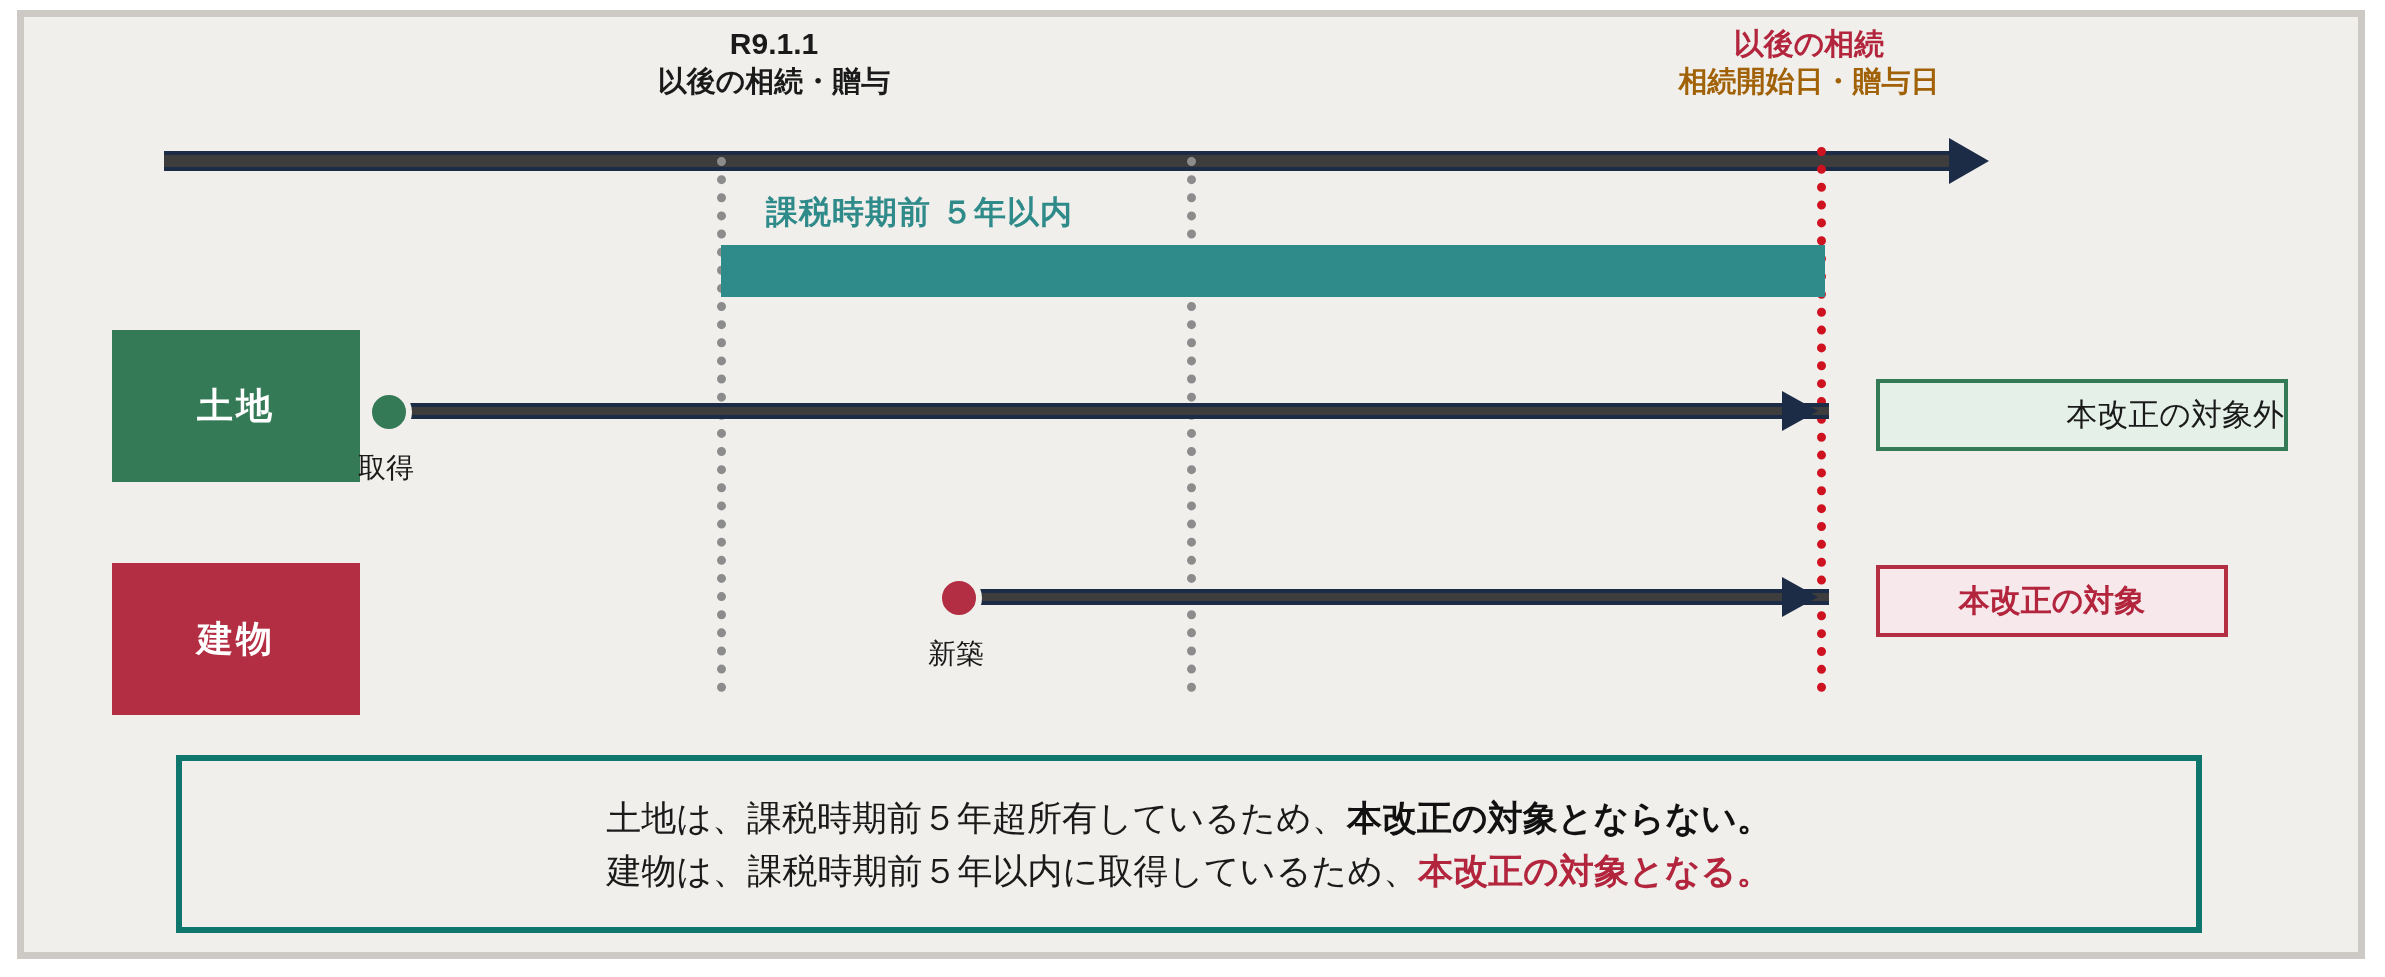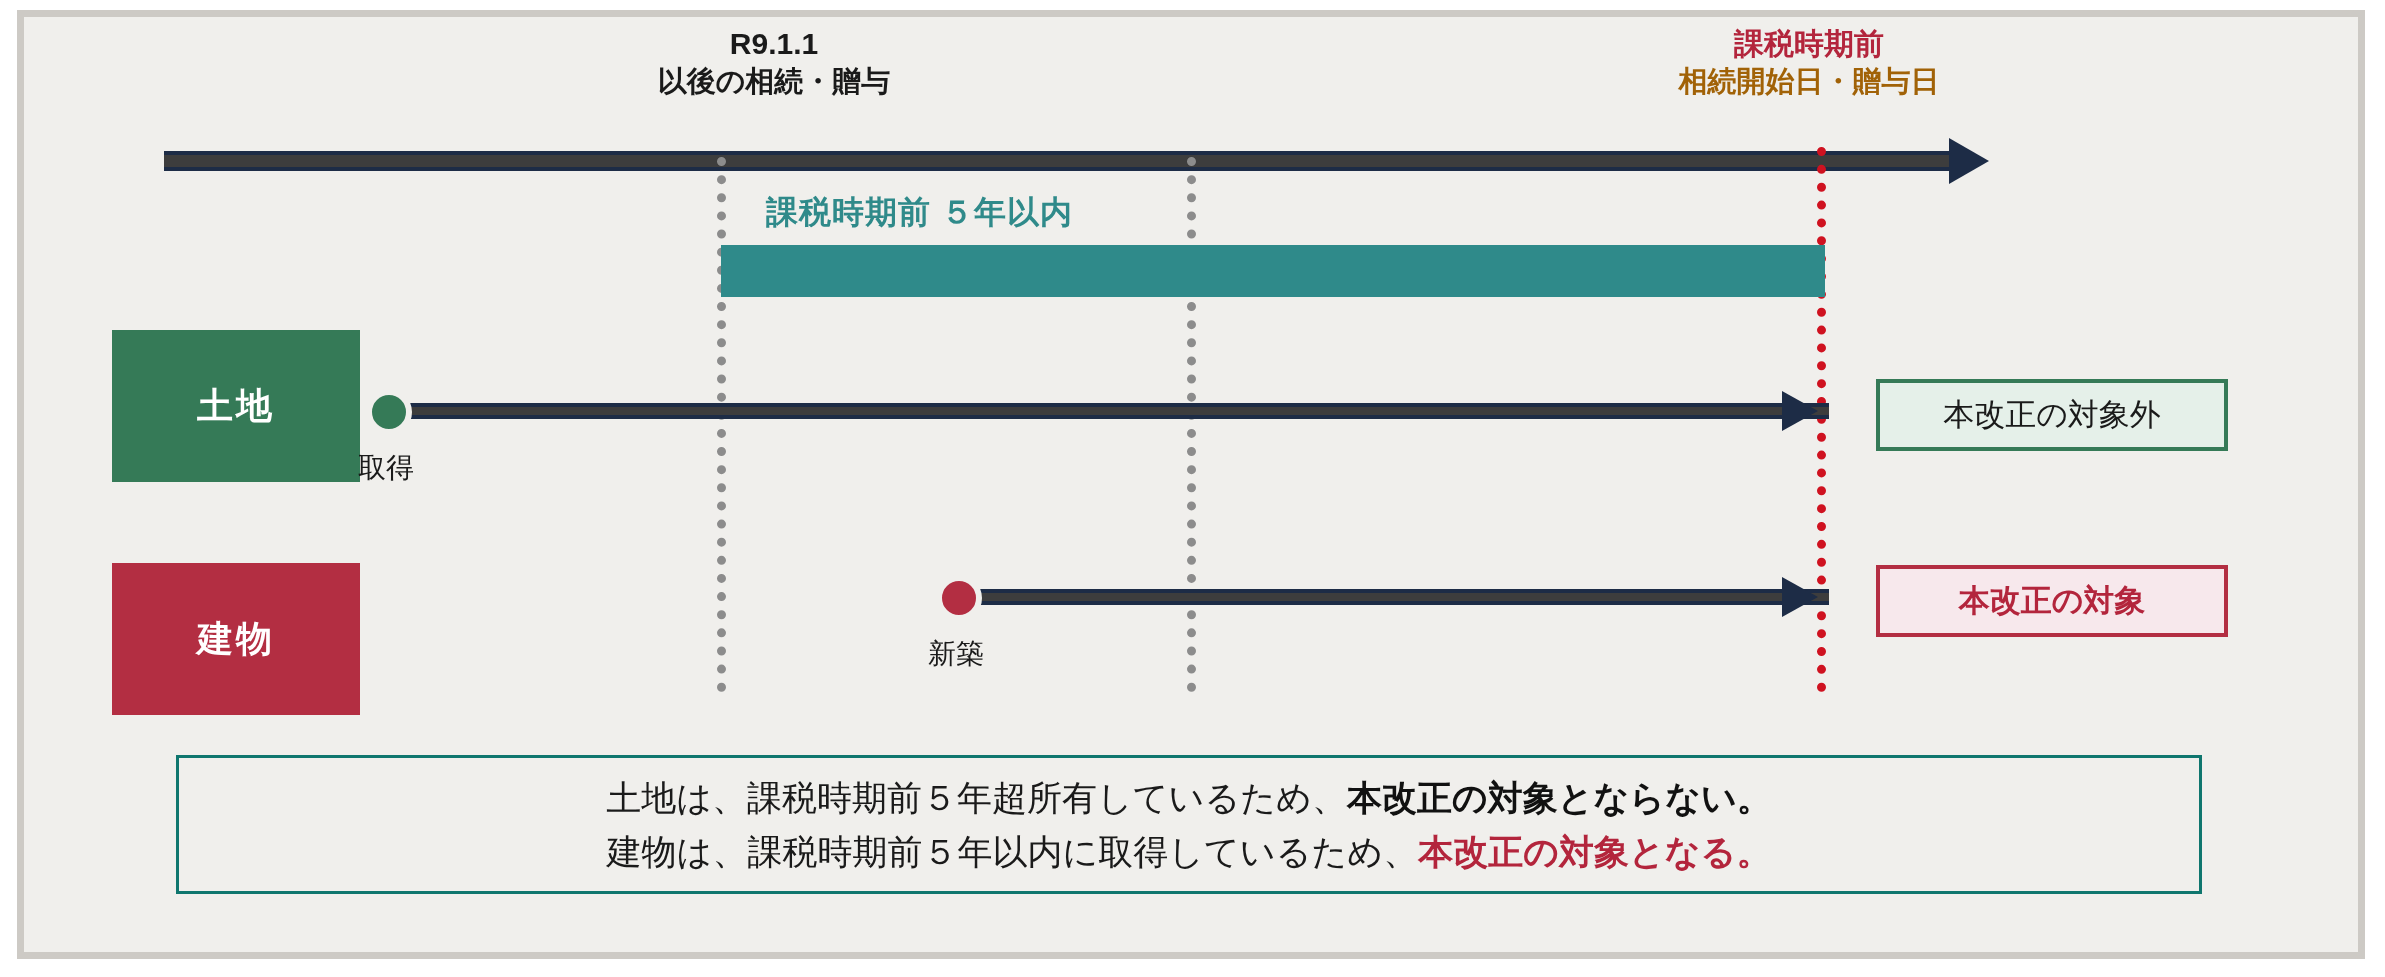--- a/index.html
+++ b/index.html
@@ -174,23 +174,23 @@
     color: #b3253c;
     font-weight: bold;
   }
 
   
   .summary {
     position: absolute;
     left: 152px;
     top: 738px;
     width: 2026px;
-    height: 139px;
-    box-sizing: border-box;
-    border: 3px solid #0f766e;
+    height: 178px;
+    box-sizing: border-box;
+    border: 6px solid #0f766e;
     background: #f0efec;
     display: flex;
     flex-direction: column;
     align-items: center;
     justify-content: center;
   }
   .summary .line {
     font-size: 35px;
     line-height: 1.52;
     color: #1a1a1a;
@@ -208,39 +208,39 @@
 
     <div class="timeline-bar"></div>
     <div class="timeline-head"></div>
 
     <div class="anno mid" style="left:560px; top:8px; width:380px;">
       <div class="l1">R9.1.1</div>
       <div class="l2">以後の相続・贈与</div>
     </div>
 
     <div class="anno right" style="left:1575px; top:8px; width:420px;">
-      <div class="l1">課税時期前</div>
+      <div class="l1">以後の相続</div>
       <div class="l2">相続開始日・贈与日</div>
     </div>
 
     <div class="vline" style="left:693px; top:140px; height:535px;"></div>
     <div class="vline" style="left:1163px; top:140px; height:535px;"></div>
     <div class="vline red" style="left:1793px; top:130px; height:545px;"></div>
 
     <div class="teal-label">課税時期前 ５年以内</div>
     <div class="teal-band"></div>
 
     <div class="cat-box land" style="left:88px; top:313px; width:248px; height:152px;">
       <span>土地</span>
     </div>
     <div class="row-bar" style="left:360px; top:386px; width:1445px;"></div>
     <div class="row-head" style="left:1758px; top:374px;"></div>
     <div class="dot green" style="left:342px; top:372px;"></div>
     <div class="dot-label" style="left:282px; top:432px; width:160px;">取得</div>
-    <div class="chip out" style="left:1852px; top:362px; width:352px; height:72px;">
+    <div class="chip out" style="left:1852px; top:362px; width:412px; height:72px;justify-content:flex-end;">
       <span>本改正の対象外</span>
     </div>
 
     <div class="cat-box building" style="left:88px; top:546px; width:248px; height:152px;">
       <span>建物</span>
     </div>
     <div class="row-bar" style="left:930px; top:572px; width:875px;"></div>
     <div class="row-head" style="left:1758px; top:560px;"></div>
     <div class="dot red" style="left:912px; top:558px;"></div>
     <div class="dot-label" style="left:852px; top:618px; width:160px;">新築</div>

